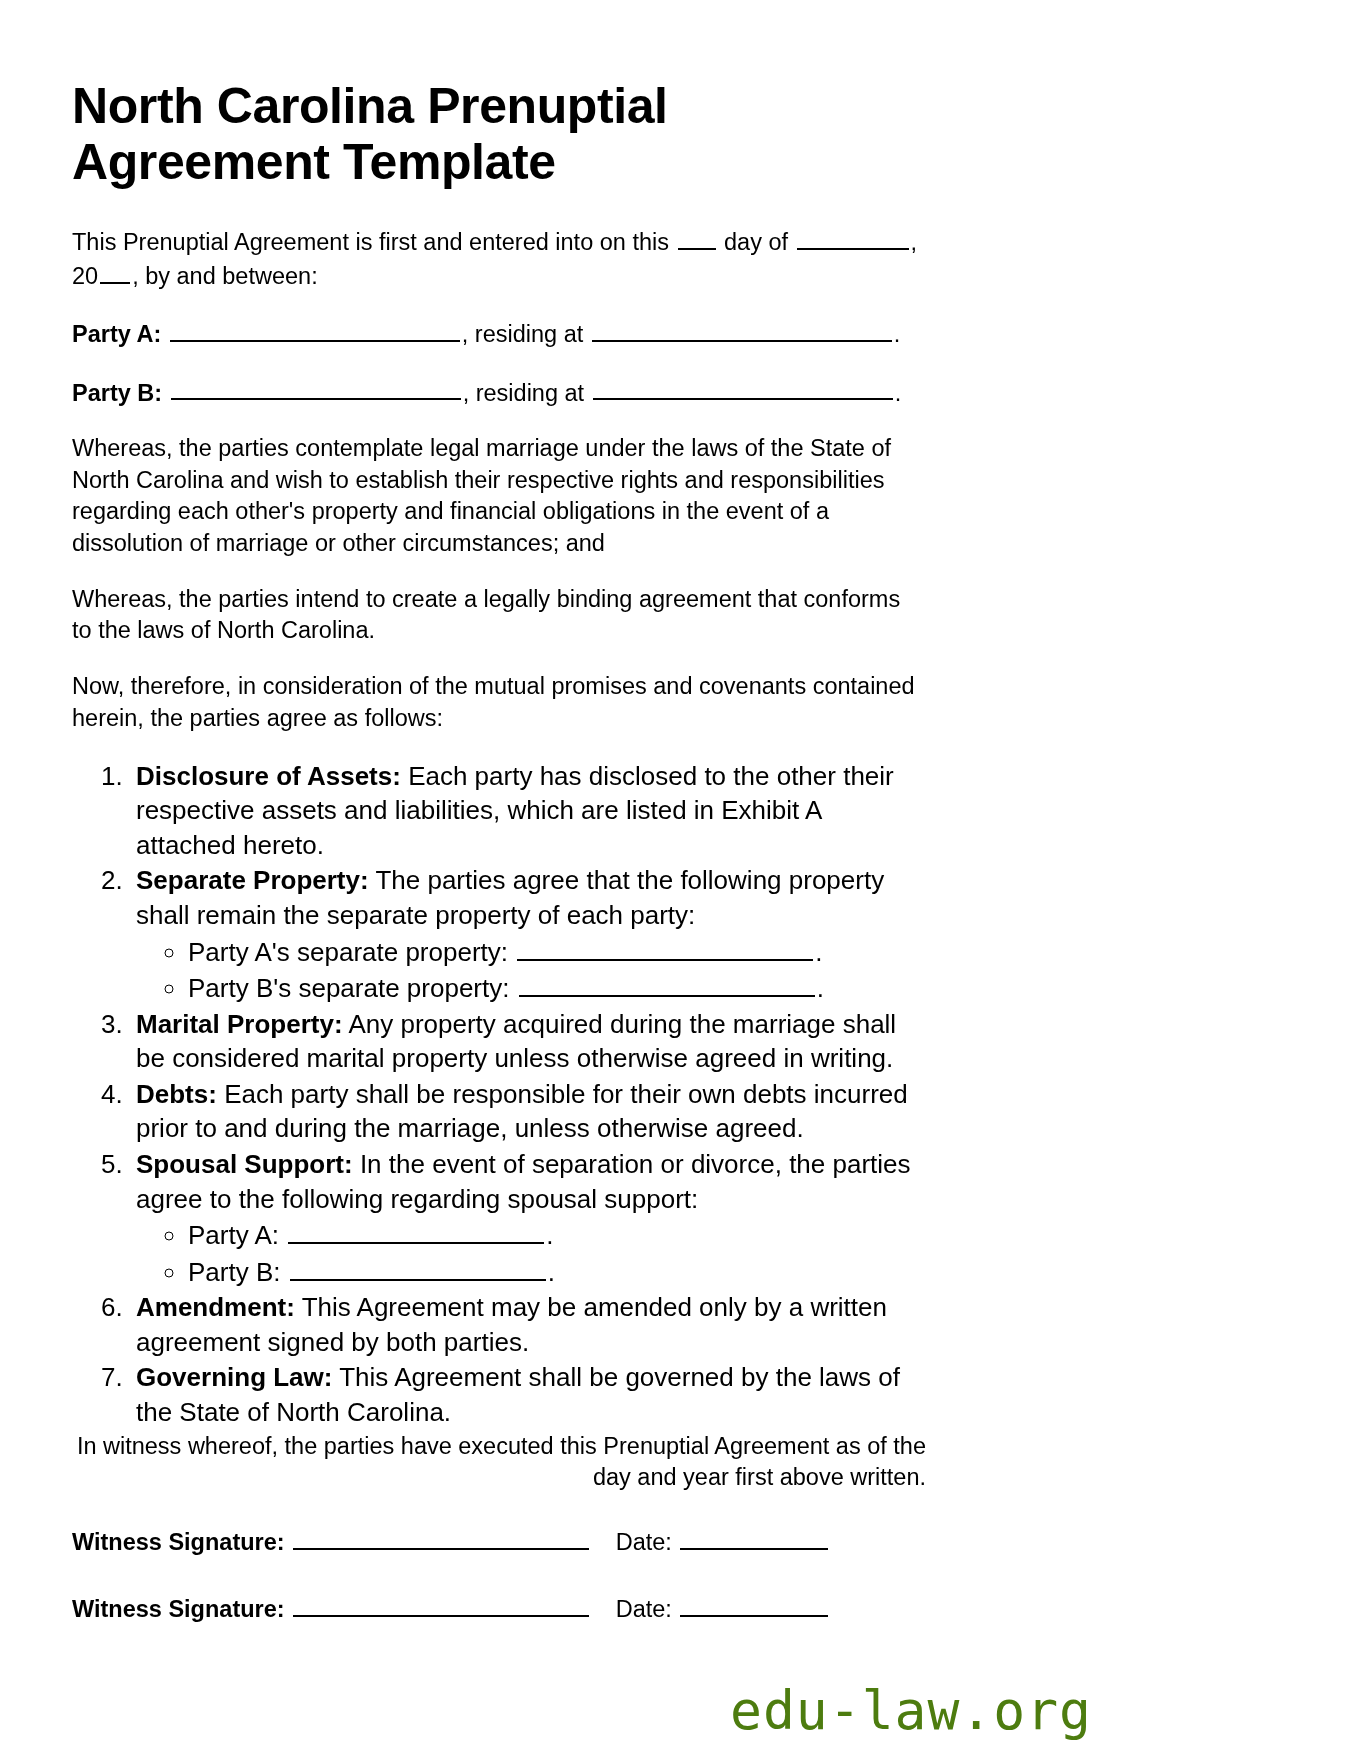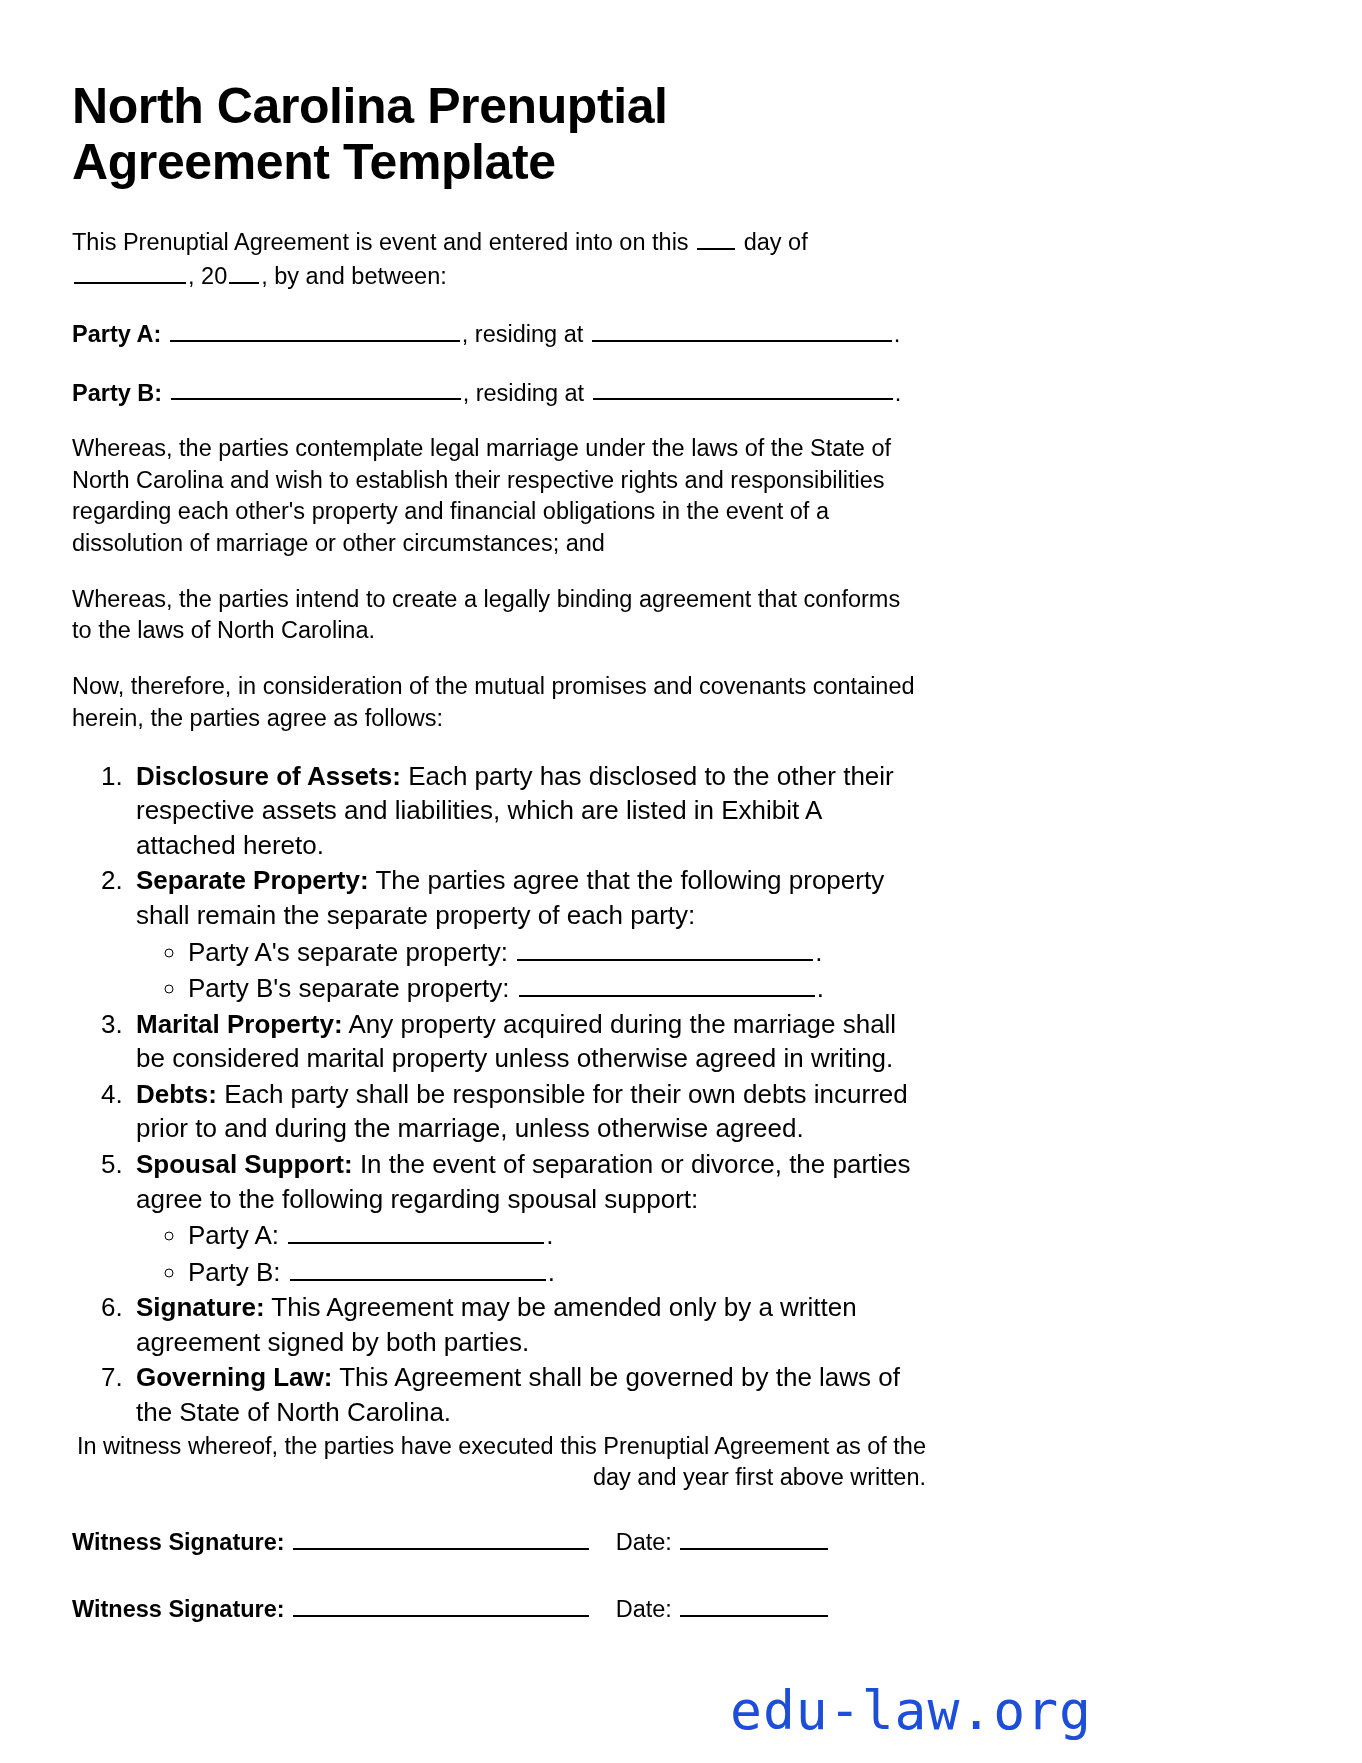--- a/index.html
+++ b/index.html
@@ -94,32 +94,32 @@
   }
   .sig-row .lbl { font-weight: 700; }
   .sig-row .date-lbl { margin-left: 18px; }
   .watermark {
     position: absolute;
     right: 14px;
     bottom: 22px;
     font-family: "DejaVu Sans Mono", "Liberation Mono", monospace;
     font-size: 53px;
     letter-spacing: 1px;
-    color: #1d4ed8;
+    color: #4d7c0f;
     white-space: nowrap;
   }
 </style>
 </head>
 <body>
 
 <div class="page">
 
   <h1 class="doc-title">North Carolina Prenuptial Agreement Template</h1>
 
-  <p class="para"><span>This Prenuptial Agreement is event and entered into on this</span> <span class="blank bl-3"></span> <span>day of</span> <span class="blank bl-8"></span><span>, 20</span><span class="blank bl-2"></span><span>,</span> <span>by and between:</span></p>
+  <p class="para"><span>This Prenuptial Agreement is first and entered into on this</span> <span class="blank bl-3"></span> <span>day of</span> <span class="blank bl-8"></span><span>, 20</span><span class="blank bl-2"></span><span>,</span> <span>by and between:</span></p>
 
   <p class="party"><span class="b">Party A:</span> <span class="blank bl-nm"></span><span>, residing at</span> <span class="blank bl-ad"></span><span>.</span></p>
 
   <p class="party"><span class="b">Party B:</span> <span class="blank bl-nm"></span><span>, residing at</span> <span class="blank bl-ad"></span><span>.</span></p>
 
   <p class="para">Whereas, the parties contemplate legal marriage under the laws of the State of North Carolina and wish to establish their respective rights and responsibilities regarding each other's property and financial obligations in the event of a dissolution of marriage or other circumstances; and</p>
   <p class="para">Whereas, the parties intend to create a legally binding agreement that conforms to the laws of North Carolina.</p>
   <p class="para">Now, therefore, in consideration of the mutual promises and covenants contained herein, the parties agree as follows:</p>
 
   <ol class="main-list">
@@ -136,21 +136,21 @@
 
     <li><span class="b">Debts:</span><span> Each party shall be responsible for their own debts incurred prior to and during the marriage, unless otherwise agreed.</span></li>
 
     <li><span class="b">Spousal Support:</span><span> In the event of separation or divorce, the parties agree to the following regarding spousal support:</span>
       <ul class="sub-list">
         <li><span>Party A:</span> <span class="blank bl-sup"></span><span>.</span></li>
         <li><span>Party B:</span> <span class="blank bl-sup"></span><span>.</span></li>
       </ul>
     </li>
 
-    <li><span class="b">Signature:</span><span> This Agreement may be amended only by a written agreement signed by both parties.</span></li>
+    <li><span class="b">Amendment:</span><span> This Agreement may be amended only by a written agreement signed by both parties.</span></li>
 
     <li><span class="b">Governing Law:</span><span> This Agreement shall be governed by the laws of the State of North Carolina.</span></li>
   </ol>
 
   <p class="para witness-para">In witness whereof, the parties have executed this Prenuptial Agreement as of the day and year first above written.</p>
 
   <div class="sig-block">
 
 
     <div class="sig-row"><span class="lbl">Witness Signature:</span> <span class="blank bl-sig"></span> <span class="date-lbl">Date:</span> <span class="blank bl-dt"></span></div>

